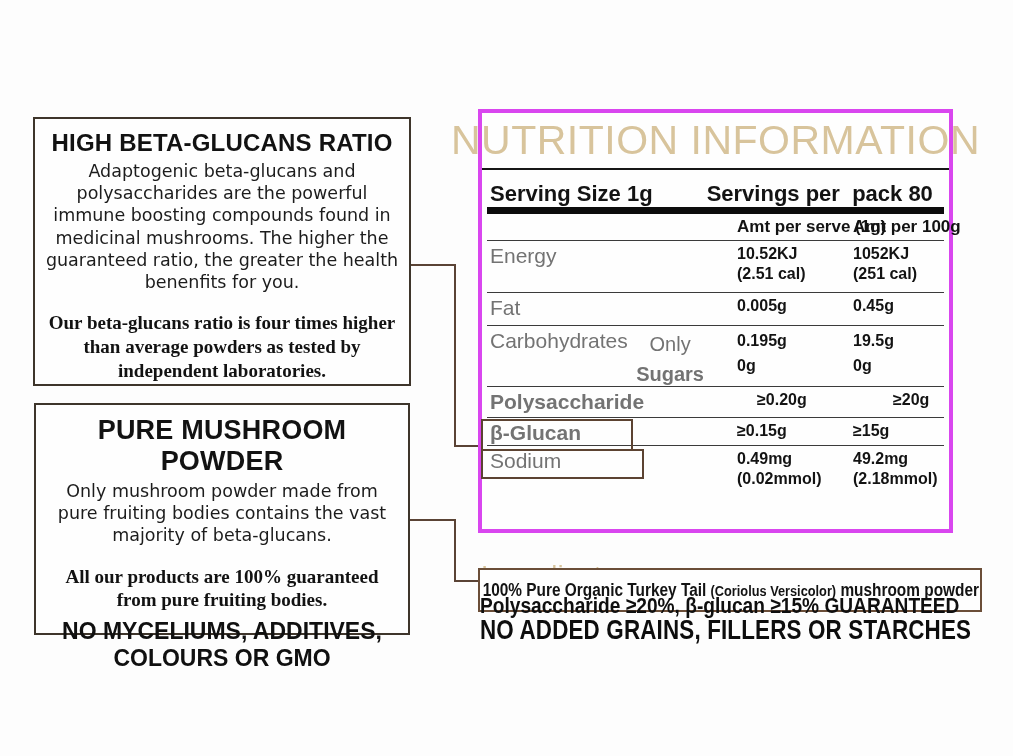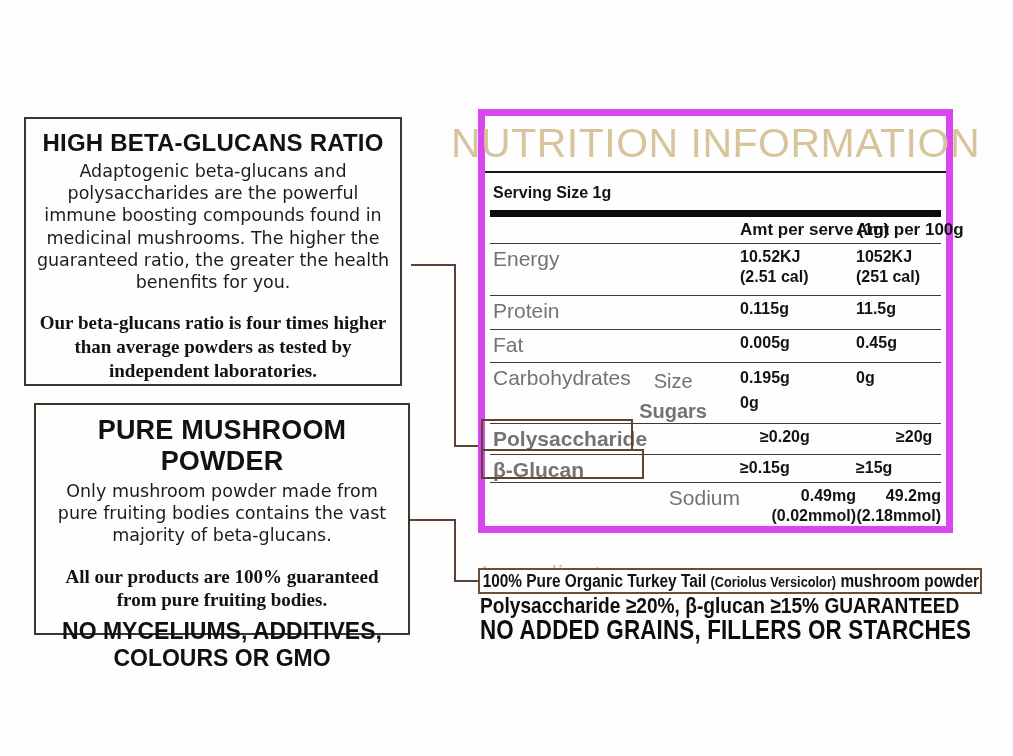--- a/index.html
+++ b/index.html
@@ -5,21 +5,21 @@
   html,body{margin:0;padding:0;background:#ffffff;}
   .canvas{
     position:relative;width:1013px;height:756px;background:#fdfdfd;
     font-family:"Liberation Sans",sans-serif;color:#131313;overflow:hidden;
   }
   
   .callout{
     position:absolute;box-sizing:border-box;border:2px solid #3e352b;
     background:#fefefe;text-align:center;padding:8px 10px;
   }
-  .callout-1{left:24px;top:117px;width:378px;height:269px;}
+  .callout-1{left:33px;top:117px;width:378px;height:269px;}
   .callout-2{left:34px;top:403px;width:376px;height:232px;}
   .callout h2{
     margin:2px 0 3px 0;font-family:"Liberation Sans",sans-serif;
     font-weight:bold;font-size:24px;letter-spacing:0.2px;color:#121212;
   }
   .callout-2 h2{font-size:27px;}
   .callout .body{
     font-family:"DejaVu Sans",sans-serif;font-size:17.5px;line-height:1.27;color:#1c1c1c;
   }
   .callout .emph{
@@ -28,30 +28,30 @@
   }
   .callout .shout{
     font-family:"Liberation Sans",sans-serif;font-weight:bold;
     font-size:23px;line-height:1.18;margin-top:6px;color:#101010;
   }
   
   .seg{position:absolute;background:#5a4335;}
   
   .panel{
     position:absolute;left:478px;top:109px;width:475px;height:424px;
-    box-sizing:border-box;border:7px solid #d946ef;background:#fefefe;
+    box-sizing:border-box;border:4px solid #d946ef;background:#fefefe;
   }
   .panel-title{
     height:55px;border-bottom:2px solid #171717;display:flex;
     align-items:center;justify-content:center;
     font-size:41px;letter-spacing:0.5px;color:#d8c49c;white-space:nowrap;
   }
   .serving-row{
     height:37px;margin:0 5px;padding:11px 0 0 3px;box-sizing:border-box;
-    display:flex;font-weight:bold;font-size:16px;white-space:pre;
+    display:flex;font-weight:bold;font-size:22px;white-space:pre;
   }
   .serving-row .pack{margin-left:54px;}
   .thickbar{height:7px;background:#0c0c0c;margin:0 5px;}
   .grid{display:grid;grid-template-columns:250px 116px 1fr;}
   .colhead-row{
     margin:0 5px;height:27px;align-items:end;border-bottom:1px solid #3b3b3b;
     box-sizing:border-box;padding-bottom:3px;
   }
   .colhead{font-weight:bold;font-size:17px;text-align:right;white-space:nowrap;}
   .colhead.serve{padding-right:16px;}
@@ -61,36 +61,36 @@
   .row:last-child{border-bottom:none;}
   .row .label{font-size:21px;padding-left:3px;line-height:1.15;color:#737373;}
   .row .val{font-weight:bold;font-size:16px;line-height:1.25;white-space:nowrap;}
   .row-energy{height:52px;}
   .row-protein{height:34px;}
   .row-fat{height:33px;}
   .row-carbs{height:61px;}
   .row-carbs .val{line-height:1.55;}
   .row-poly{height:31px;gap:20px;}
   .row-beta{height:28px;}
-  .row-sodium{height:51px;text-align:right;}
+  .row-sodium{height:51px;}
   .bold-label{font-weight:bold;font-size:20px;padding-left:6px;line-height:1.2;}
   .carb-label-cell{display:flex;justify-content:space-between;padding-right:33px;}
   .carb-sub{text-align:center;line-height:1.5;}
   .carb-sub .sub1{display:block;font-size:20px;}
   .carb-sub .sub2{display:block;font-size:20px;font-weight:bold;}
   
   .hl{position:absolute;box-sizing:border-box;border:2px solid #5c4332;background:transparent;}
   .hl-poly{left:481px;top:419px;width:152px;height:32px;}
   .hl-beta{left:481px;top:449px;width:163px;height:30px;}
   
   .ingredients-heading{
     position:absolute;left:481px;top:560px;font-size:26px;color:#d8c49c;letter-spacing:0.5px;
   }
   .ingredient-box{
-    position:absolute;left:478px;top:568px;width:504px;height:26px;
+    position:absolute;left:478px;top:568px;width:504px;height:44px;
     box-sizing:border-box;border:2px solid #6b4e38;background:#fefefe;
     display:flex;align-items:center;overflow:hidden;
   }
   .ingredient-line{
     transform:scaleX(0.88);transform-origin:left center;white-space:nowrap;
     font-weight:bold;font-size:17.5px;padding-left:3px;
   }
   .ingredient-line .latin{font-size:14.5px;}
   .guarantee-line{
     position:absolute;left:480px;top:593px;white-space:nowrap;
@@ -126,20 +126,21 @@
   <div class="seg" style="left:454px;top:445px;width:27px;height:2px;"></div>
   <div class="seg" style="left:410px;top:519px;width:46px;height:2px;"></div>
   <div class="seg" style="left:454px;top:519px;width:2px;height:63px;"></div>
   <div class="seg" style="left:454px;top:580px;width:26px;height:2px;"></div>
 
   <div class="panel">
     <div class="panel-title">NUTRITION INFORMATION</div>
 
     <div class="serving-row">
       <span>Serving Size 1g</span>
+      <span class="pack">Servings per  pack 80</span>
     </div>
 
     <div class="thickbar"></div>
 
     <div class="grid colhead-row">
       <div></div>
       <div class="colhead serve">Amt per serve (1g)</div>
       <div class="colhead per100">Amt per 100g</div>
     </div>
 
@@ -150,45 +151,41 @@
         <div class="val">
           <div>10.52KJ</div>
           <div>(2.51 cal)</div>
         </div>
         <div class="val">
           <div>1052KJ</div>
           <div>(251 cal)</div>
         </div>
       </div>
 
-      <div class="grid row row-protein">
-        <div class="label">Protein</div>
-        <div class="val">0.115g</div>
-        <div class="val">11.5g</div>
-      </div>
 
       <div class="grid row row-fat">
         <div class="label">Fat</div>
         <div class="val">0.005g</div>
         <div class="val">0.45g</div>
       </div>
 
       <div class="grid row row-carbs">
         <div class="label carb-label-cell">
           <span>Carbohydrates</span>
           <span class="carb-sub">
-            <span class="sub1">Size</span>
+            <span class="sub1">Only</span>
             <span class="sub2">Sugars</span>
           </span>
         </div>
         <div class="val">
           <div>0.195g</div>
           <div>0g</div>
         </div>
         <div class="val">
+          <div>19.5g</div>
           <div>0g</div>
         </div>
       </div>
 
       <div class="grid row row-poly">
         <div class="label bold-label">Polysaccharide</div>
         <div class="val">≥0.20g</div>
         <div class="val">≥20g</div>
       </div>
 

